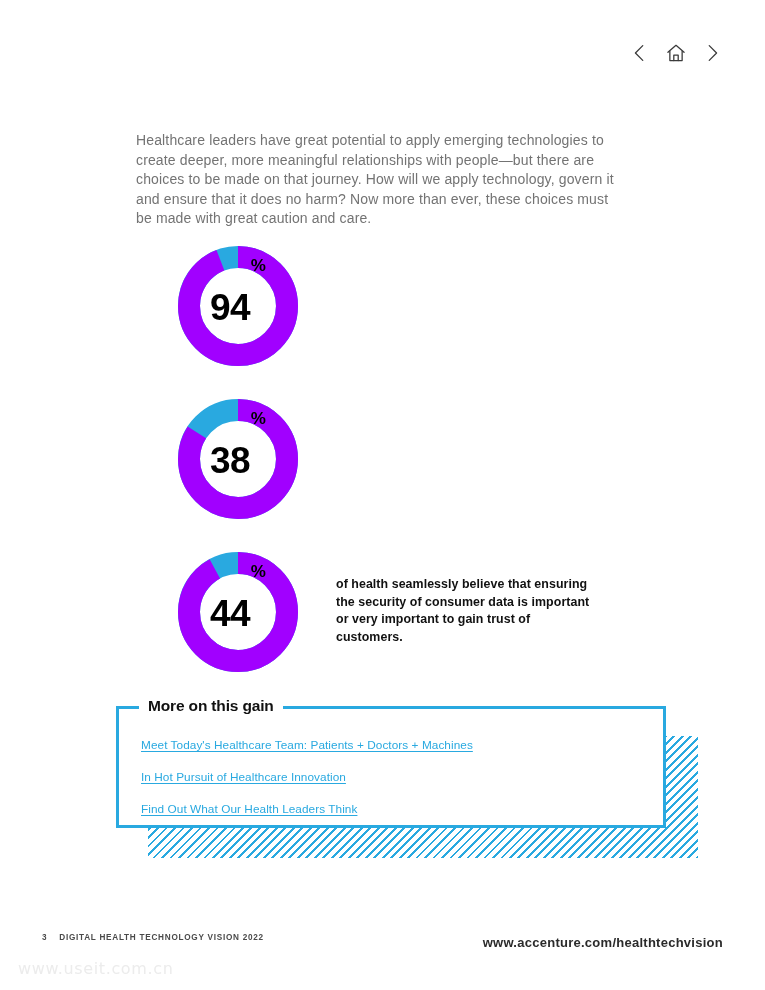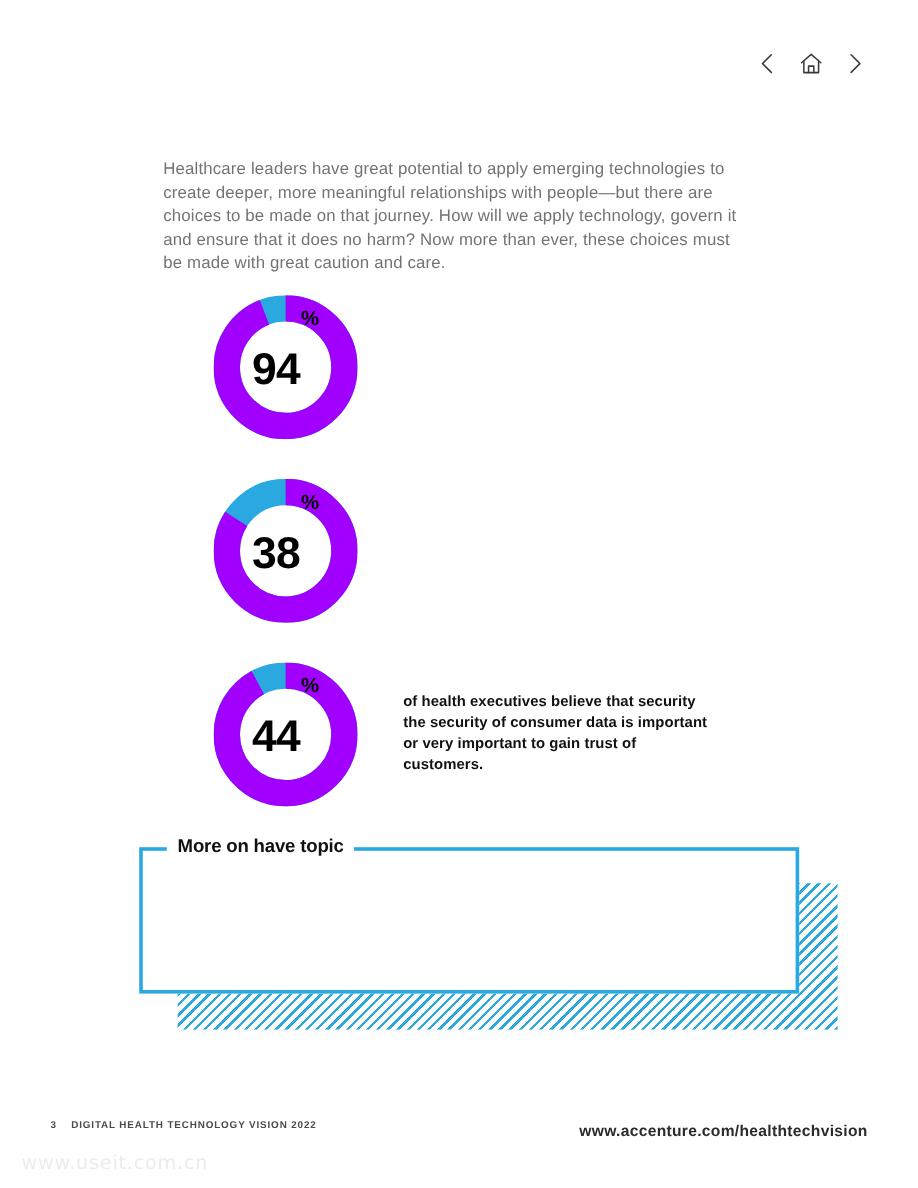--- a/index.html
+++ b/index.html
@@ -253,29 +253,34 @@
     <div class="donut-wrap">
       <svg viewBox="0 0 120 120">
         <circle cx="60" cy="60" r="49" fill="none" stroke="#29A9E0" stroke-width="22"></circle>
         <circle class="donut-arc" cx="60" cy="60" r="49" fill="none" stroke="#A100FF" stroke-width="22" stroke-dasharray="283.2459936476557 24.63008640414398" stroke-dashoffset="0"></circle>
       </svg>
       <div class="donut-label">
         <span class="donut-num">44</span>
         <span class="donut-pct">%</span>
       </div>
     </div>
-    <div class="stat-text">of health executives believe that security the security of consumer data is important or very important to gain trust of customers.</div>
+    <div class="stat-text">of health seamlessly believe that ensuring the security of consumer data is important or very important to gain trust of customers.</div>
   </div>
 
 </div>
 
 <div class="topic-area">
   <div class="hatch"></div>
   <div class="topic-box">
-    <div class="topic-title">More on have topic</div>
+    <div class="topic-title">More on this gain</div>
+    <div class="topic-links">
+      <a class="topic-link">Meet Today's Healthcare Team: Patients + Doctors + Machines</a>
+      <a class="topic-link">In Hot Pursuit of Healthcare Innovation</a>
+      <a class="topic-link">Find Out What Our Health Leaders Think</a>
+    </div>
   </div>
 </div>
 
 <div class="footer-left">
   <span>3</span>
   <span>DIGITAL HEALTH TECHNOLOGY VISION 2022</span>
 </div>
 <div class="footer-right">www.accenture.com/healthtechvision</div>
 <div class="watermark">www.useit.com.cn</div>
 

